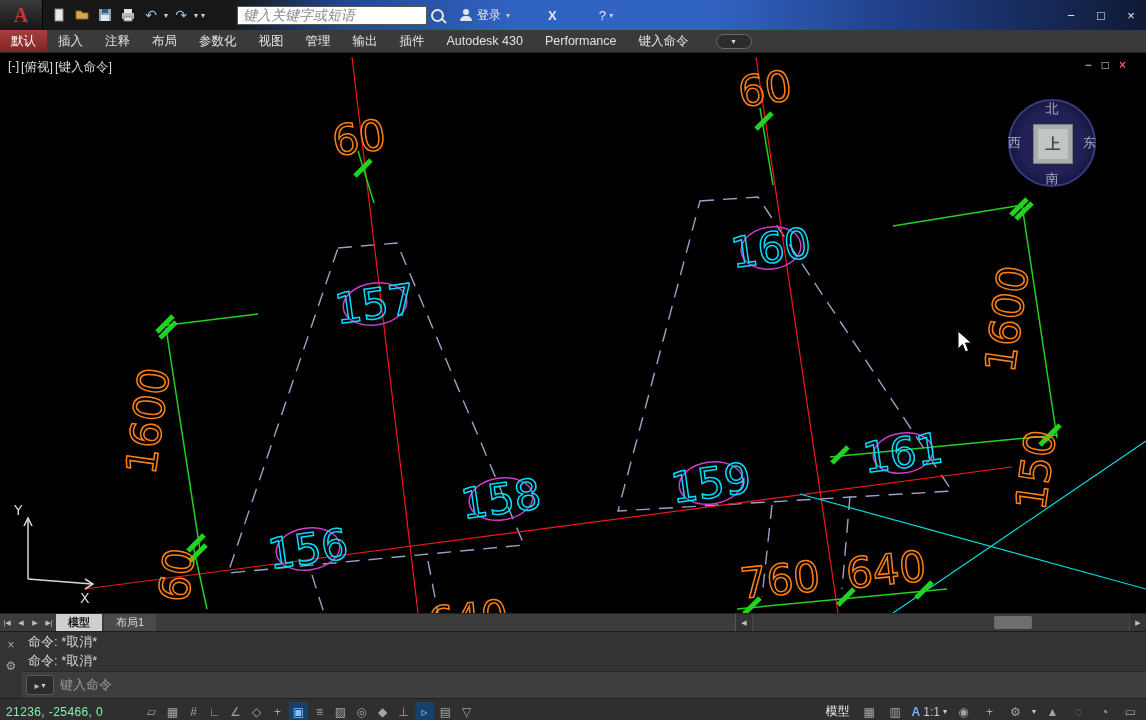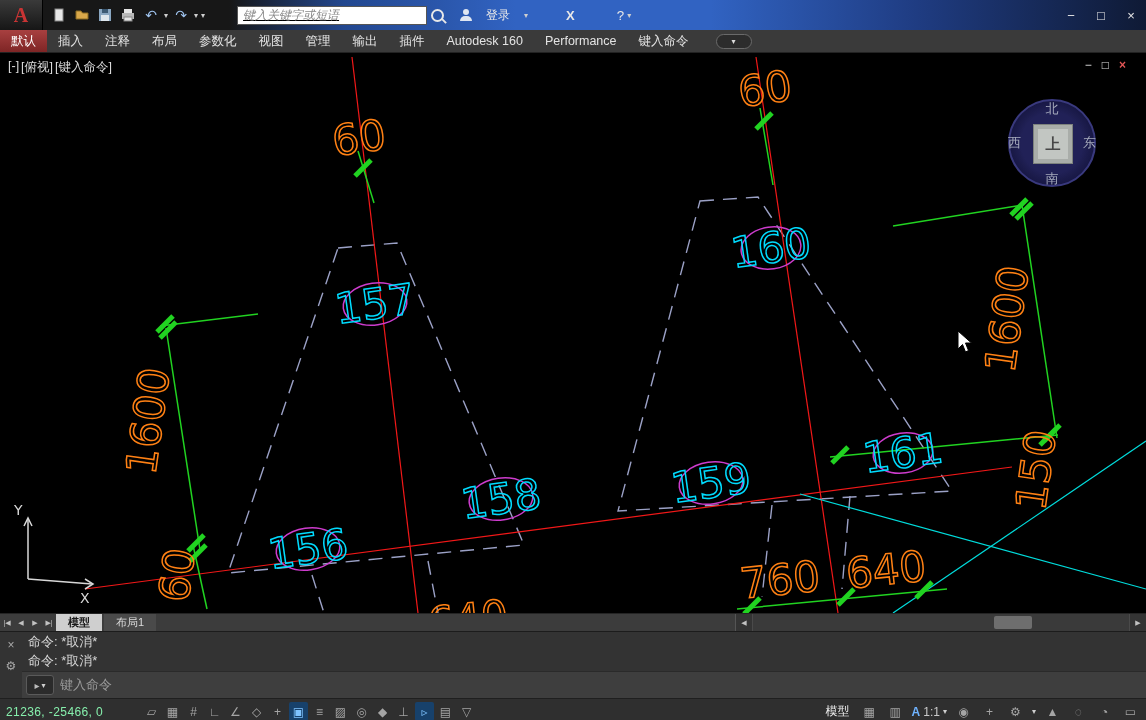--- a/index.html
+++ b/index.html
@@ -11,26 +11,26 @@
     background:linear-gradient(90deg,#171717 0%,#171717 20%,#22478f 30%,#3163c2 45%,#3163c2 62%,#1f3c82 80%,#0f1a35 100%);}
   .logo{width:42px;height:30px;display:flex;align-items:center;justify-content:center;
     background:linear-gradient(#3a3a3a,#161616);border-right:1px solid #000;}
   .logo span{color:#c93434;font-weight:bold;font-size:20px;font-family:"Liberation Serif",serif;}
   .qat{display:flex;align-items:center;gap:3px;padding:0 6px;}
   .qicon{width:20px;height:20px;display:flex;align-items:center;justify-content:center;}
   .glyphbtn{color:#9fc3ee;font-size:14px;}
   .caret{font-size:8px;color:#cfcfcf;}
   .doc-title{margin-left:62px;white-space:nowrap;color:#ffffff;font-size:12.5px;text-shadow:0 1px 2px #123;}
   .search{margin-left:26px;display:flex;align-items:center;}
-  .search input{width:178px;height:17px;border:1px solid #555;background:#fff;font-size:12px;padding:0 5px;text-decoration:underline;}
+  .search input{width:178px;height:17px;border:1px solid #555;background:#fff;font-size:14px;padding:0 5px;}
   .search input::placeholder{color:#888;font-style:italic;}
   .tbtn{background:transparent;border:none;display:flex;align-items:center;gap:3px;color:#e8e8e8;cursor:default;padding:0 4px;}
   .mag{width:9px;height:9px;border:2px solid #e8e8e8;border-radius:50%;position:relative;display:inline-block;}
   .mag::after{content:"";position:absolute;width:6px;height:2px;background:#e8e8e8;transform:rotate(45deg);right:-5px;bottom:-2px;}
-  .signin{display:flex;align-items:center;gap:14px;margin-left:12px;text-align:center;}
+  .signin{display:flex;align-items:center;gap:5px;margin-left:12px;text-align:center;}
   .person{width:12px;height:12px;position:relative;display:inline-block;}
   .person::before{content:"";position:absolute;left:3px;top:0;width:6px;height:6px;border-radius:50%;background:#dfe6f2;}
   .person::after{content:"";position:absolute;left:0;bottom:0;width:12px;height:5px;border-radius:6px 6px 0 0;background:#dfe6f2;}
   .xbtn{font-weight:bold;font-size:13px;margin-left:34px;}
   .helpbtn{margin-left:34px;}
   .winbtns{margin-left:auto;display:flex;align-items:center;height:30px;}
   .winbtns span{width:30px;height:30px;display:flex;align-items:center;justify-content:center;color:#e8e8e8;font-size:13px;}
 
   
   .ribbon{height:22px;flex:0 0 22px;background:#3a3a3a;display:flex;align-items:center;border-bottom:1px solid #222;}
@@ -168,21 +168,21 @@
   <nav class="ribbon">
     <span class="rtab active">默认</span>
     <span class="rtab">插入</span>
     <span class="rtab">注释</span>
     <span class="rtab">布局</span>
     <span class="rtab">参数化</span>
     <span class="rtab">视图</span>
     <span class="rtab">管理</span>
     <span class="rtab">输出</span>
     <span class="rtab">插件</span>
-    <span class="rtab">Autodesk 160</span>
+    <span class="rtab">Autodesk 430</span>
     <span class="rtab">Performance</span>
     <span class="rtab">键入命令</span>
     <span class="pill">▾</span>
   </nav>
 
   <div class="draw">
     <svg viewBox="0 0 1146 560" width="1146" height="560">
 
       <g>
         <polygon class="dash" points="338,195 397,190 524,492 228,520"></polygon>

